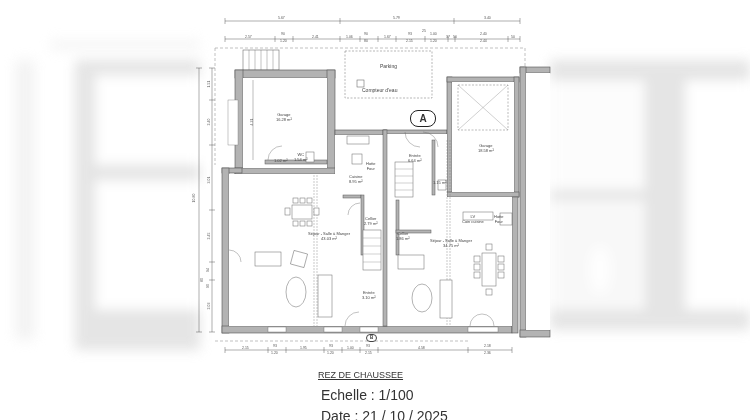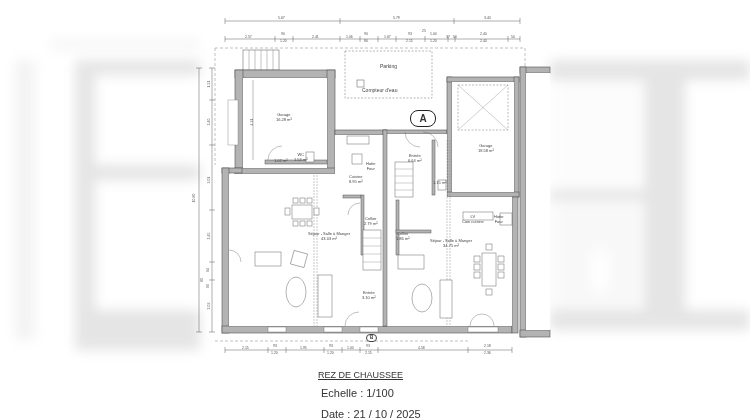--- a/index.html
+++ b/index.html
@@ -4,21 +4,21 @@
   <style>
     html, body { margin:0; padding:0; }
     body { width:750px; height:420px; background:#ffffff; position:relative; overflow:hidden; font-family:"Liberation Sans", sans-serif; color:#333; }
     .bgblur { position:absolute; top:0; width:200px; height:420px; filter:blur(6px); opacity:0.55; }
     .bgblur.left { left:0; }
     .bgblur.right { left:550px; }
     .plan { position:absolute; left:0; top:0; width:750px; height:420px; }
     .lbl { position:absolute; font-size:4px; color:#444; text-align:center; white-space:nowrap; line-height:5px; }
     .dim { position:absolute; font-size:3.5px; color:#555; white-space:nowrap; }
     .title { position:absolute; left:318px; top:370px; font-size:9px; text-decoration:underline; color:#333; }
-    .meta { position:absolute; left:321px; font-size:11px; color:#333; }
+    .meta { position:absolute; left:321px; font-size:14px; color:#333; }
     .marker { position:absolute; border:1px solid #222; border-radius:8px; font-size:10px; font-weight:bold; text-align:center; background:#fff; }
     .markerB { position:absolute; border:1px solid #444; border-radius:5px; font-size:4.5px; font-weight:bold; text-align:center; width:9px; height:6px; line-height:6px; background:#fff; }
   </style>
 </head>
 <body>
 
 <svg class="bgblur left" viewBox="0 0 200 420">
   <rect x="75" y="60" width="130" height="290" fill="#d0d0d0"></rect>
   <rect x="95" y="75" width="105" height="90" fill="#fff"></rect>
   <rect x="95" y="180" width="105" height="130" fill="#fff"></rect>

